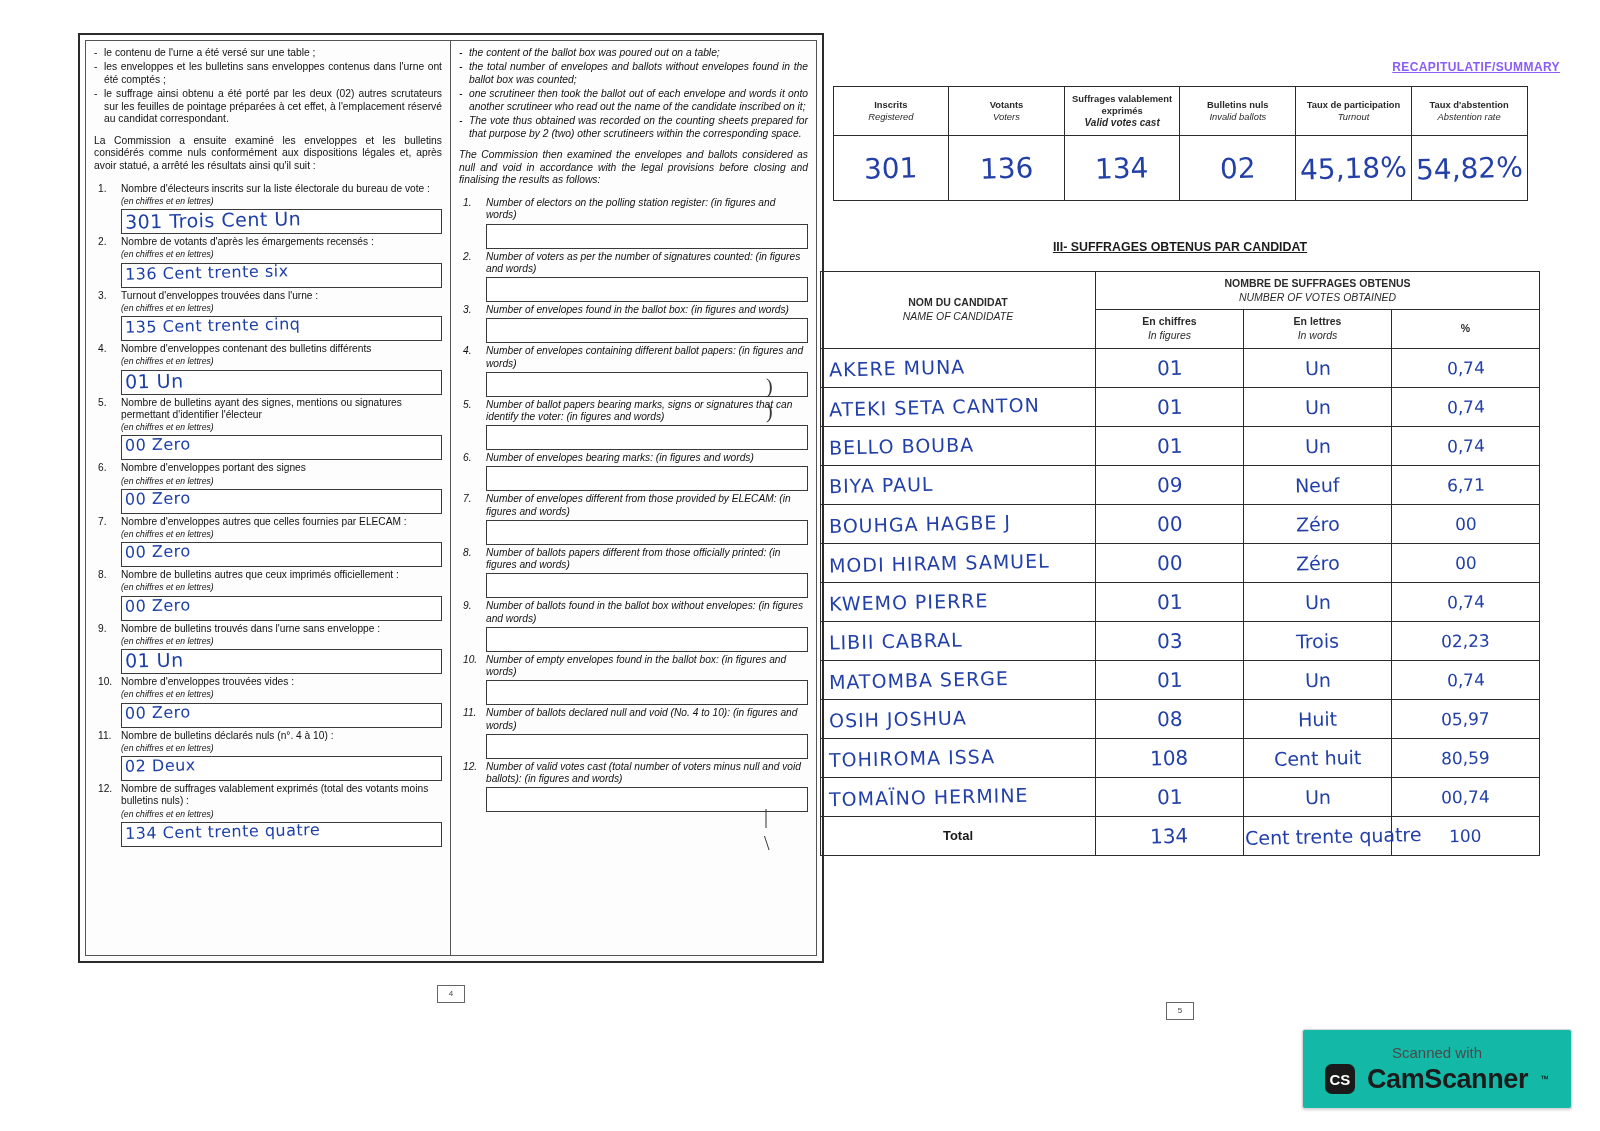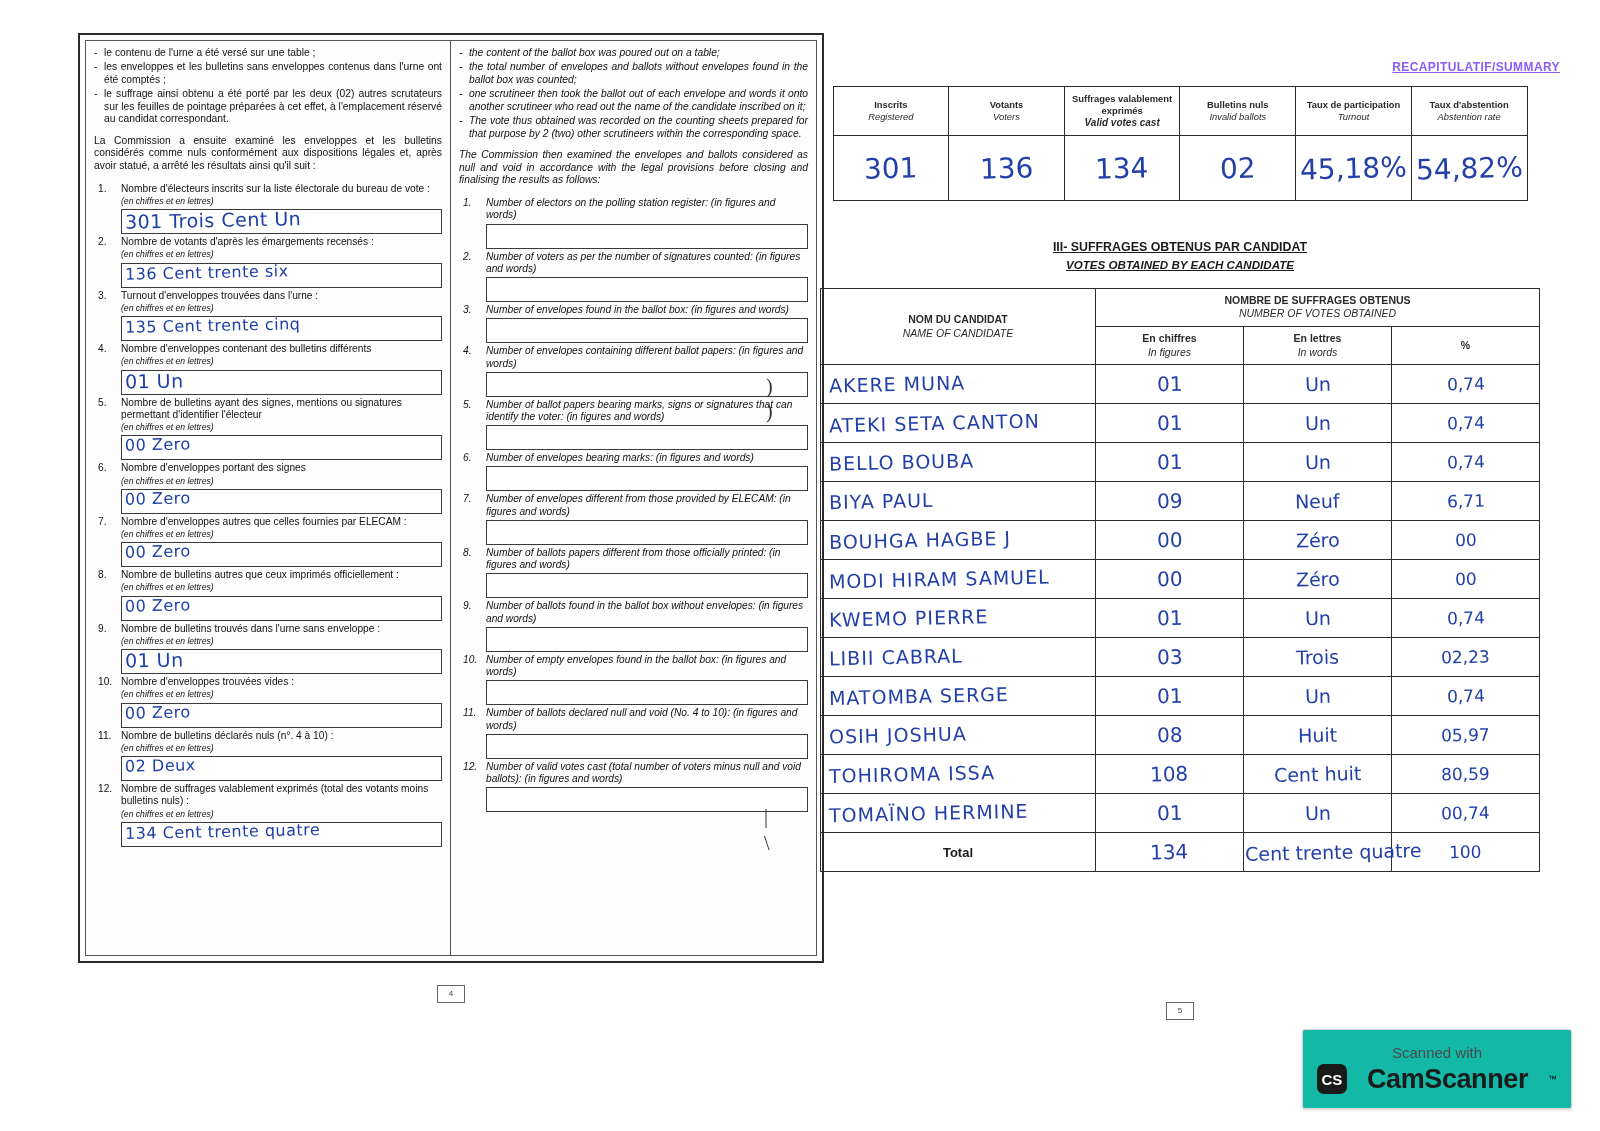--- a/index.html
+++ b/index.html
@@ -161,21 +161,21 @@
 
   
   .cam{
     position:absolute;right:28px;bottom:22px;
     width:268px;height:78px;background:#14b8a6;
     border:1px solid #d6d6d6;border-radius:3px;
     box-shadow:0 1px 3px rgba(0,0,0,.18);
     display:flex;flex-direction:column;align-items:center;justify-content:center;
   }
   .cam .top{font-size:15px;color:#4a4a4a;margin-bottom:3px;}
-  .cam .bot{display:flex;align-items:center;gap:20px;}
+  .cam .bot{display:flex;align-items:center;gap:12px;}
   .cam .badge{
     width:30px;height:30px;border-radius:7px;background:#1a1a1a;color:#fff;
     font-size:15px;font-weight:700;display:flex;align-items:center;justify-content:center;
     font-family:"Liberation Sans",sans-serif;
   }
   .cam .name{font-size:27px;font-weight:700;color:#1b1b1b;letter-spacing:-.4px;}
   .cam .tm{font-size:9px;vertical-align:super;font-weight:400;}
 </style>
 </head>
 <body>
@@ -391,21 +391,20 @@
           <td><span class="hwv">134</span></td>
           <td><span class="hwv">02</span></td>
           <td><span class="hwv">45,18%</span></td>
           <td><span class="hwv">54,82%</span></td>
         </tr>
       </tbody>
     </table>
 
     <div class="cand-title">
       <div class="l1">III- SUFFRAGES OBTENUS PAR CANDIDAT</div>
-      <div class="l2">VOTES OBTAINED BY EACH CANDIDATE</div>
     </div>
 
     <table class="cand">
       <thead>
         <tr>
           <th class="h-name" rowspan="2">
             <span>NOM DU CANDIDAT</span>
             <span class="en">NAME OF CANDIDATE</span>
           </th>
           <th colspan="3">

